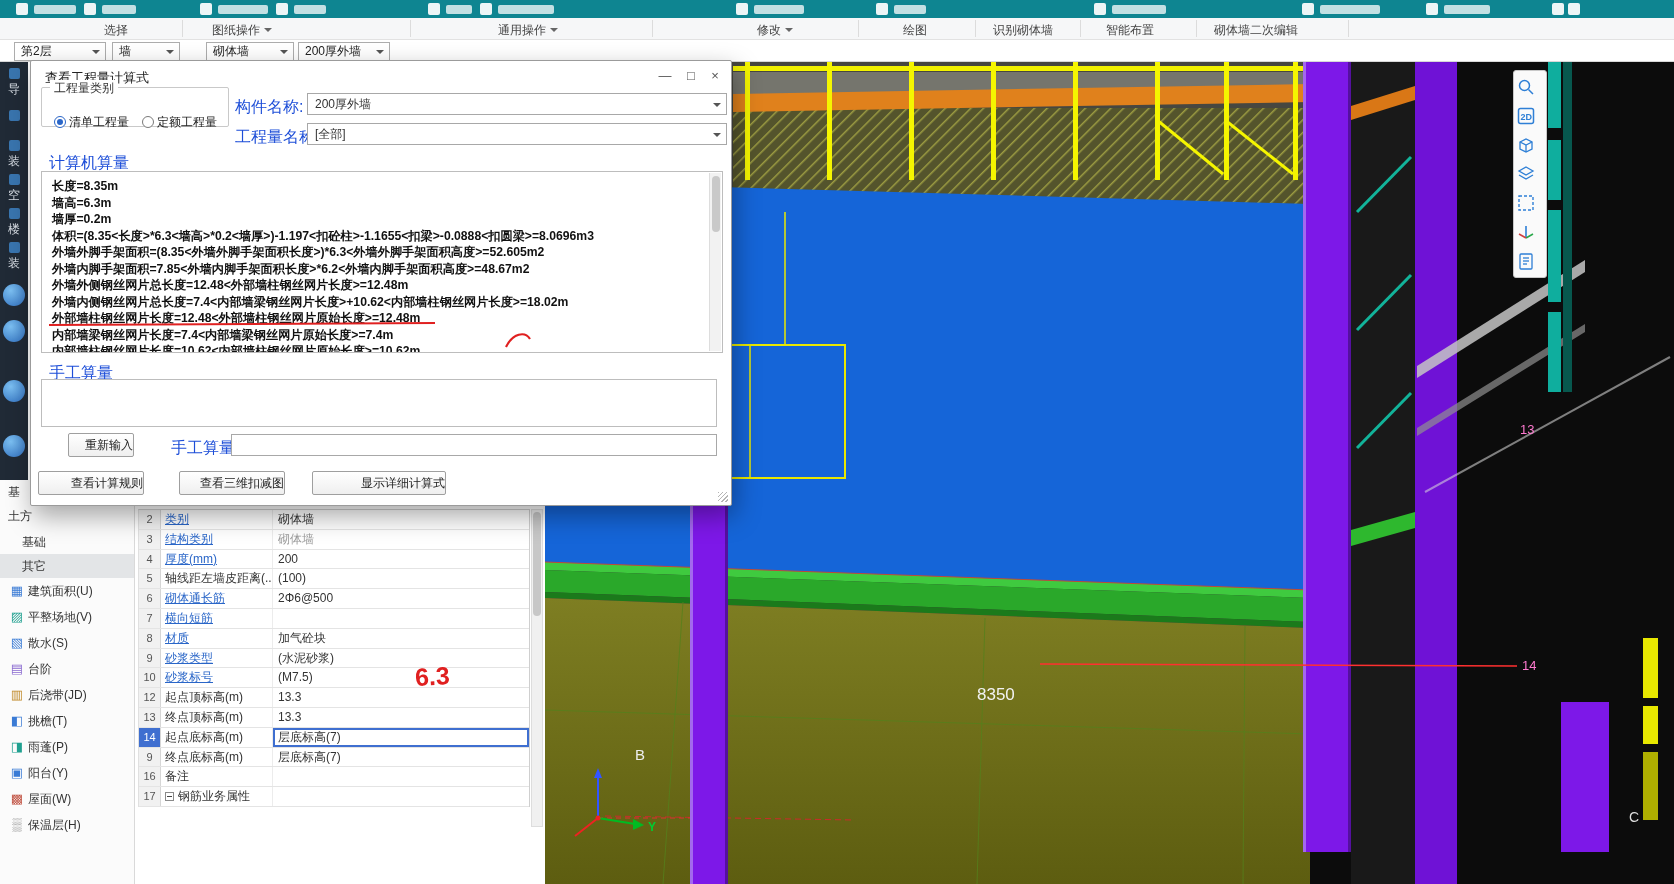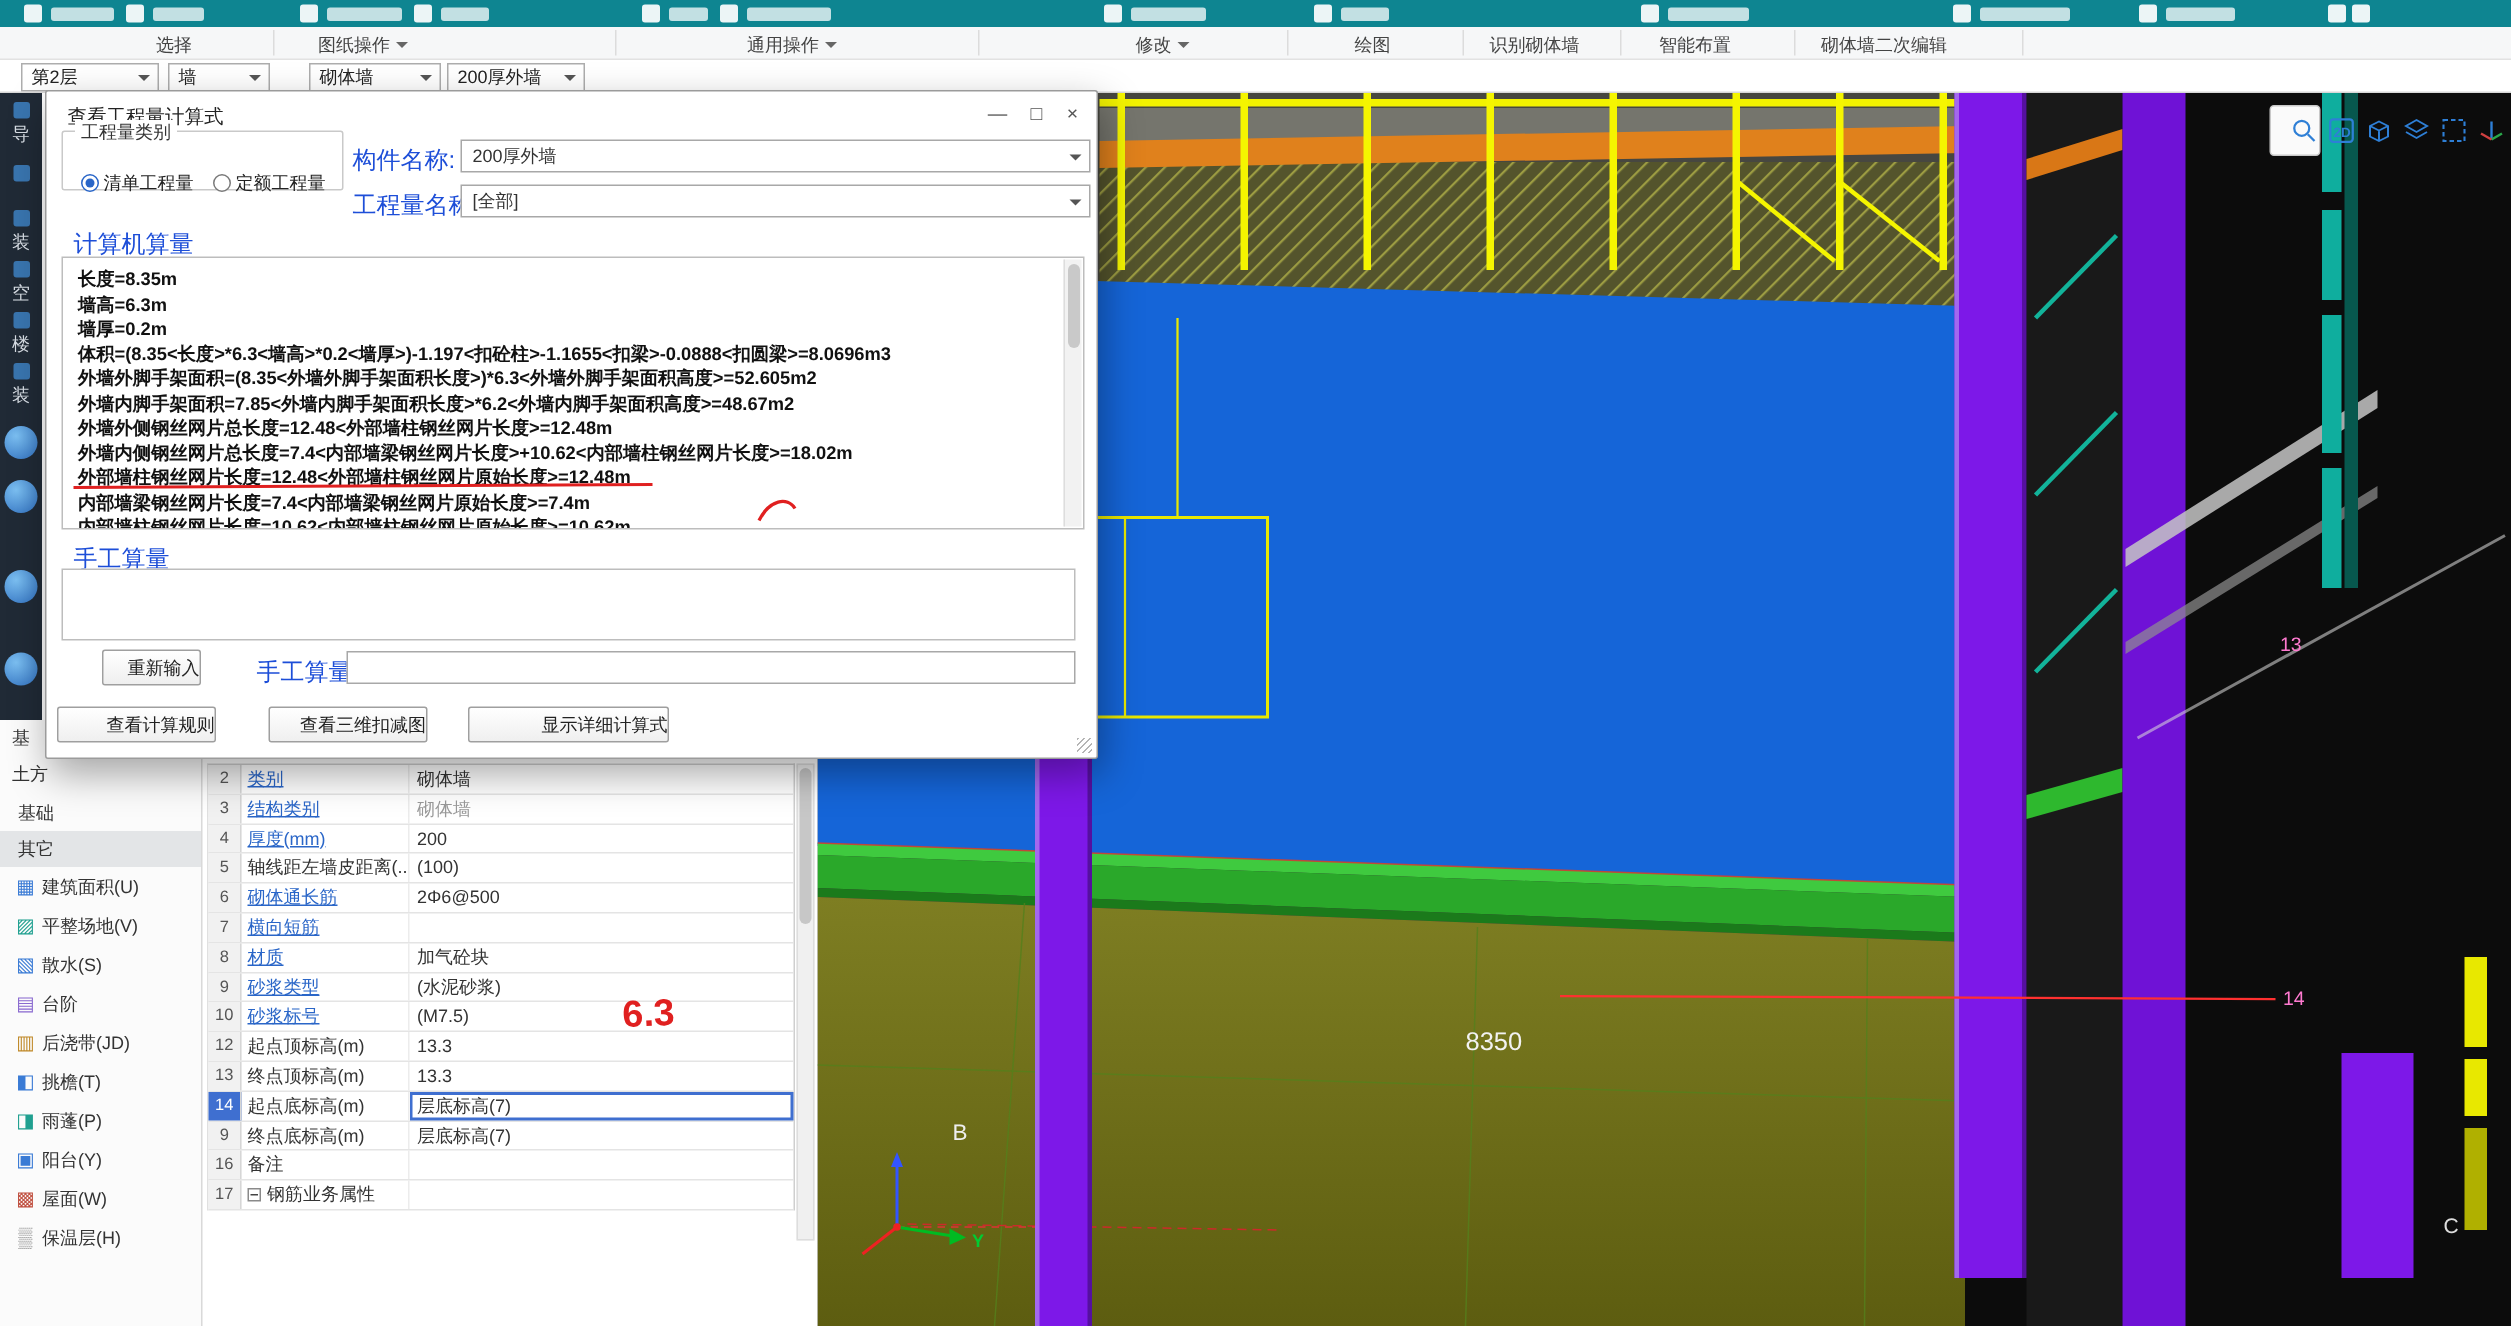--- a/index.html
+++ b/index.html
@@ -19,41 +19,41 @@
 .selrow{left:0;top:40px;width:1674px;height:22px;background:#fff;border-bottom:1px solid #d8d8d8}
 .combo{position:absolute;top:2px;height:19px;border:1px solid #adadad;background:#fff;font-size:12px;line-height:17px;padding:0 18px 0 6px;color:#222;white-space:nowrap}
 .combo .caret{position:absolute;right:5px;top:7px;border-top-color:#555}
 
 .rail{left:0;top:62px;width:28px;height:418px;background:#202a36}
 .railtab{position:absolute;left:0;width:28px;text-align:center;color:#d8dee5;font-size:12px}
 .ticon{display:block;margin:0 auto 2px;width:11px;height:11px;background:#3e82c4;border-radius:2px;opacity:.85}
 .circleicon{position:absolute;left:3px;width:22px;height:22px;border-radius:50%;background:radial-gradient(circle at 35% 30%,#7cc0f2,#2f6fbf)}
 
 .panel{left:0;top:480px;width:135px;height:404px;background:#fbfbfb;border-right:1px solid #d9d9d9}
-.treeitem{position:absolute;left:0;width:134px;height:24px;line-height:24px;font-size:12px;color:#333;padding-left:12px;white-space:nowrap}
+.treeitem{position:absolute;left:0;width:134px;height:24px;line-height:24px;font-size:12px;color:#333;padding-left:22px;white-space:nowrap}
 .treeitem.root{padding-left:8px}
 .treeitem.sel{background:#e3e5e7}
 .navitem{position:absolute;left:0;width:134px;height:26px;line-height:26px;font-size:12px;color:#333;padding-left:28px;white-space:nowrap}
 .navitem .g{position:absolute;left:8px;top:0;width:18px;text-align:center;font-size:13px}
 
 .ptable{left:138px;top:509px;width:392px;background:#fff;border-top:1px solid #cfcfcf;border-left:1px solid #e0e0e0;border-right:1px solid #cfcfcf}
 .prow{display:flex;height:19.8px;border-bottom:1px solid #e4e4e4;font-size:12px}
 .pnum{width:22px;background:#f1f1f1;border-right:1px solid #d6d6d6;text-align:center;line-height:19px;color:#555;font-size:11px}
 .pnum.sel{background:#3f6fd0;color:#fff}
 .pname{width:112px;border-right:1px solid #ececec;padding:0 4px;line-height:19px;white-space:nowrap;overflow:hidden}
 .lnk{color:#2a66c8;text-decoration:underline}
 .pval{flex:1;padding:0 5px;line-height:19px;white-space:nowrap;overflow:hidden}
 .pval.edit{box-shadow:inset 0 0 0 2px #3f6fd0}
 .muted{color:#9a9a9a}
 .expander{display:inline-block;width:9px;height:9px;border:1px solid #8a8a8a;margin-right:4px;position:relative;vertical-align:-1px;background:#fff}
 .expander::after{content:"";position:absolute;left:1px;right:1px;top:3px;height:1px;background:#444}
 .vscroll{left:531px;top:509px;width:12px;height:318px;background:#f0f0f0;border:1px solid #ddd}
 .vthumb{position:absolute;left:1px;top:2px;width:8px;height:104px;background:#c7c7c7;border-radius:4px}
 
-.rtoolbar{left:1513px;top:70px;width:34px;padding:5px 13px;background:#fafafa;border:1px solid #c8c8c8;border-radius:3px;display:flex;align-items:center;gap:7px;z-index:20}
+.rtoolbar{left:1513px;top:70px;width:34px;padding:5px 0;background:#fafafa;border:1px solid #c8c8c8;border-radius:3px;display:flex;flex-direction:column;gap:7px;z-index:20}
 .ricon{width:24px;height:22px;display:flex;align-items:center;justify-content:center}
 
 .dialog{left:30px;top:60px;width:702px;height:446px;background:#fff;border:1px solid #9b9b9b;border-radius:2px;box-shadow:3px 10px 26px rgba(0,0,0,.35);z-index:30}
 .dlgtitle{position:absolute;left:14px;top:8px;font-size:13px;color:#222}
 .winbtn{position:absolute;top:5px;width:24px;height:19px;text-align:center;line-height:19px;color:#555;font-size:13px}
 .fieldset{position:absolute;left:10px;top:26px;width:188px;height:40px;border:1px solid #c9c9c9;border-radius:2px}
 .legend{position:absolute;left:8px;top:-8px;background:#fff;padding:0 4px;font-size:12px;color:#333}
 .radio{position:absolute;font-size:12px;color:#222;white-space:nowrap}
 .rdot{display:inline-block;width:12px;height:12px;border:1px solid #7a7a7a;border-radius:50%;vertical-align:-2px;margin-right:3px;background:#fff;position:relative}
 .rdot.on{border-color:#2a66c8}

